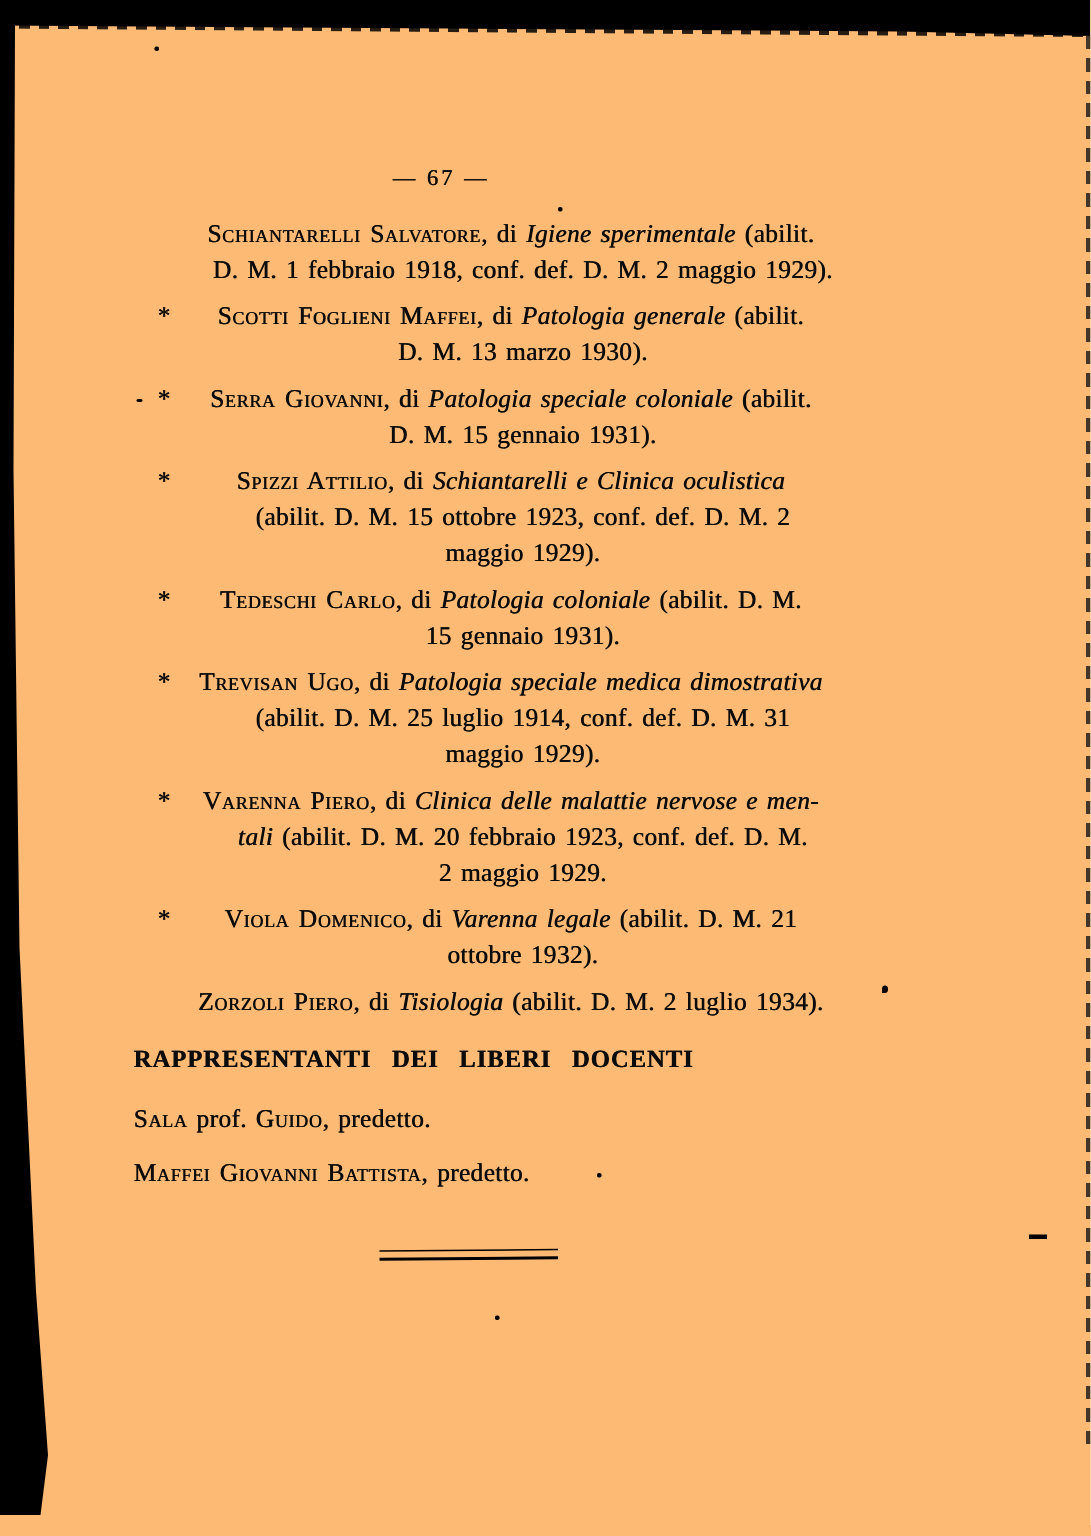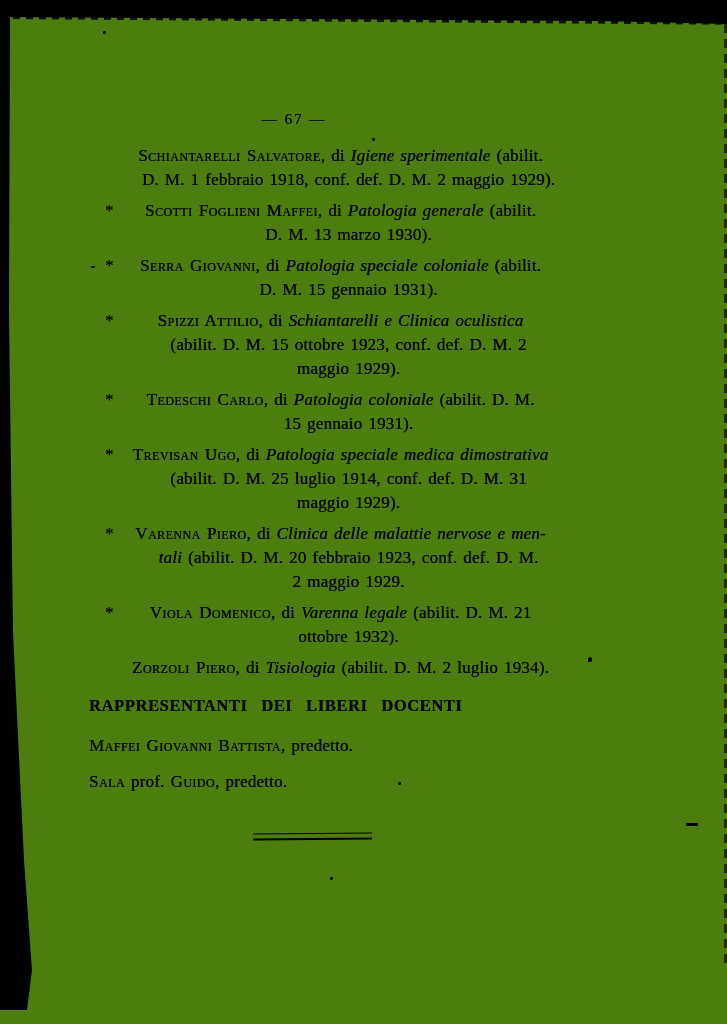--- a/index.html
+++ b/index.html
@@ -1,21 +1,21 @@
 <!DOCTYPE html>
 <html><head>
 <meta charset="utf-8">
 <style>
   html,body{margin:0;padding:0;}
   body{
     width:727px;height:1024px;position:relative;overflow:hidden;
     background:#ffffff;color:#0c0c0c;
     font-family:"Liberation Serif","DejaVu Serif",serif;
   }
-  .page{position:absolute;inset:0;background:#4d7c0f;}
+  .page{position:absolute;inset:0;background:#fdba74;}
   
   .bar-top{position:absolute;top:0;left:0;width:727px;height:24px;background:#000;
     clip-path:polygon(0 0,727px 0,727px 24px,600px 21px,300px 19px,0 17px);}
   .bar-top-ragged{position:absolute;top:16px;left:0;width:740px;height:3px;
     background:repeating-linear-gradient(90deg,#000 0 7px,transparent 7px 13px);
     transform:rotate(0.45deg);transform-origin:0 0;opacity:.85;}
   .bar-left{position:absolute;top:15px;left:0;width:34px;height:995px;background:#000;
     clip-path:polygon(0 0,10px 0,9px 30%,13px 62%,24px 85%,32px 96%,27px 100%,0 100%);}
   .edge-right{position:absolute;top:24px;right:0;width:3px;height:940px;opacity:.8;
     background:repeating-linear-gradient(180deg,#151515 0 9px,transparent 9px 15px);}
@@ -83,23 +83,23 @@
 tali</span><span> (abilit. D. M. 20 febbraio 1923, conf. def. D. M.
 2 maggio 1929.</span></div>
 
     <div class="entry"><span class="star">*</span><span class="name">Viola Domenico</span><span>, di </span><span class="subject">Varenna legale</span><span> (abilit. D. M. 21
 ottobre 1932).</span></div>
 
     <div class="entry"><span class="star"></span><span class="name">Zorzoli Piero</span><span>, di </span><span class="subject">Tisiologia</span><span> (abilit. D. M. 2 luglio 1934).</span></div>
 
     <div class="heading">RAPPRESENTANTI DEI LIBERI DOCENTI</div>
 
+    <div class="rep"><span class="name">Sala</span><span> prof. </span><span class="name">Guido</span><span>, predetto.</span></div>
+
     <div class="rep"><span class="name">Maffei Giovanni Battista</span><span></span><span class="name"></span><span>, predetto.</span></div>
-
-    <div class="rep"><span class="name">Sala</span><span> prof. </span><span class="name">Guido</span><span>, predetto.</span></div>
   </div>
 
   <div class="rule"></div>
 
   <div class="speck sp1"></div>
   <div class="speck sp2"></div>
   <div class="speck sp3"></div>
   <div class="speck sp4"></div>
   <div class="speck sp5"></div>
   <div class="speck sp6"></div>

